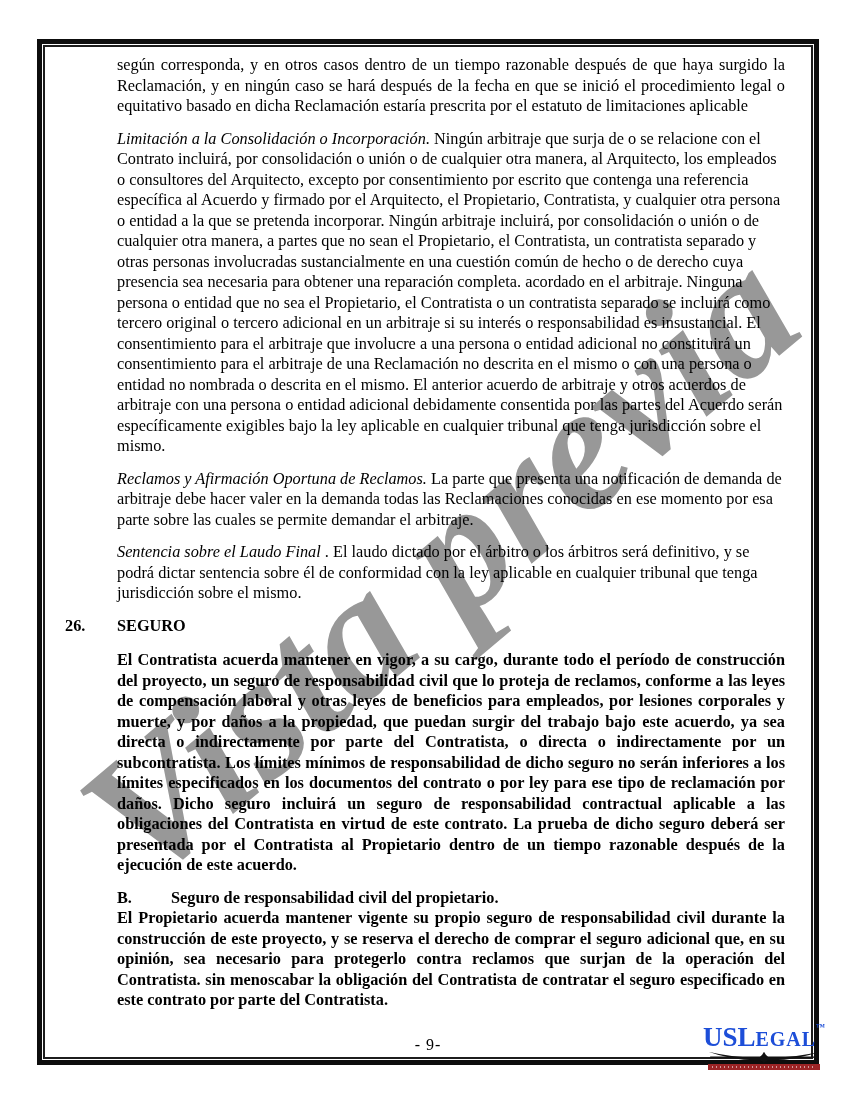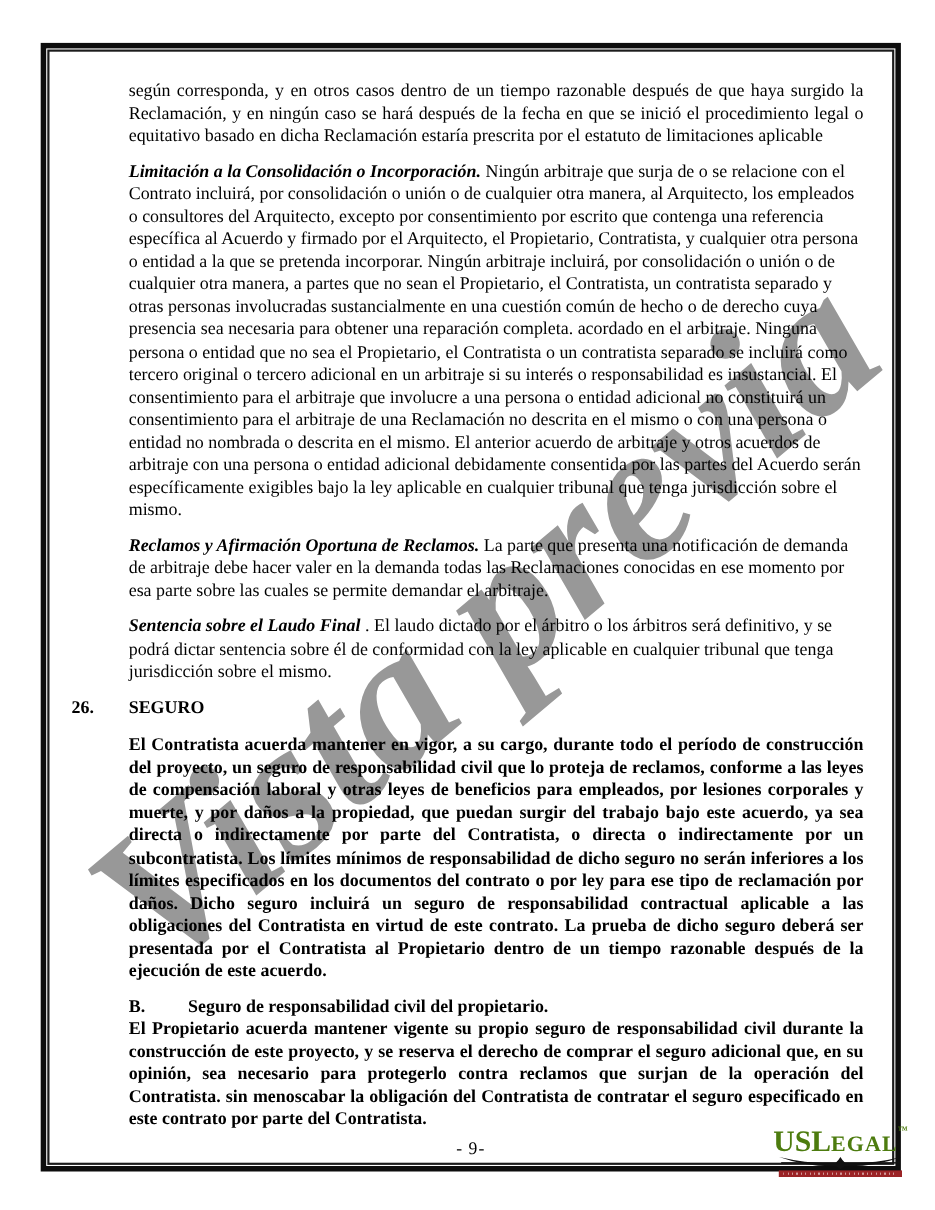--- a/index.html
+++ b/index.html
@@ -15,39 +15,39 @@
     position:absolute; inset:1px; border:2px solid #1c1c1c; overflow:hidden; background:#fff;
   }
   .watermark {
     position:absolute; z-index:1; left:394px; top:516px;
     transform:translate(-50%,-50%) rotate(-40deg);
     font-size:178px; font-weight:bold; font-style:italic;
     color:#989898; white-space:nowrap; pointer-events:none;
   }
   .content {
     position:relative; z-index:2;
-    padding:25px 26px 0 72px;
+    padding:8px 26px 0 72px;
     font-size:16.3px; line-height:20.5px;
   }
   .content p { margin:0 0 12px 0; }
   .just { text-align:justify; }
-  .lead-italic { font-style:italic;font-weight:bold; }
+  .lead-italic { font-style:italic; }
   .section-row { font-weight:bold; margin:2px 0 14px -52px; }
   .sec-num { display:inline-block; width:52px; }
   .sub-head { font-weight:bold; }
   .sub-label { display:inline-block; width:54px; }
   .sub-body { margin-top:0;font-weight:bold; }
   .page-number {
     position:absolute; z-index:3; left:50%; bottom:3px; transform:translateX(-50%);
     font-size:16px; letter-spacing:1px;
   }
   .logo {
     position:absolute; z-index:5; right:-16px; bottom:-10px; width:132px; text-align:center;
   }
-  .logo-text { font-weight:bold; color:#4d7c0f; line-height:1; white-space:nowrap; }
+  .logo-text { font-weight:bold; color:#1d4ed8; line-height:1; white-space:nowrap; }
   .logo-text .lg { font-size:27px; }
   .logo-text .sm { font-size:20px; letter-spacing:1px; }
   .logo-text .tm { font-size:9px; vertical-align:top; position:relative; top:-1px; }
   .wings { display:block; margin:-1px auto 0 auto; }
   .logo-bar {
     height:6px; width:112px; margin:1px auto 0 auto; background-color:#9b2426;
     background-image:repeating-linear-gradient(90deg, rgba(255,255,255,.55) 0 1px, transparent 1px 4px);
     background-size:92% 2px; background-position:center; background-repeat:no-repeat;
   }
 </style>

